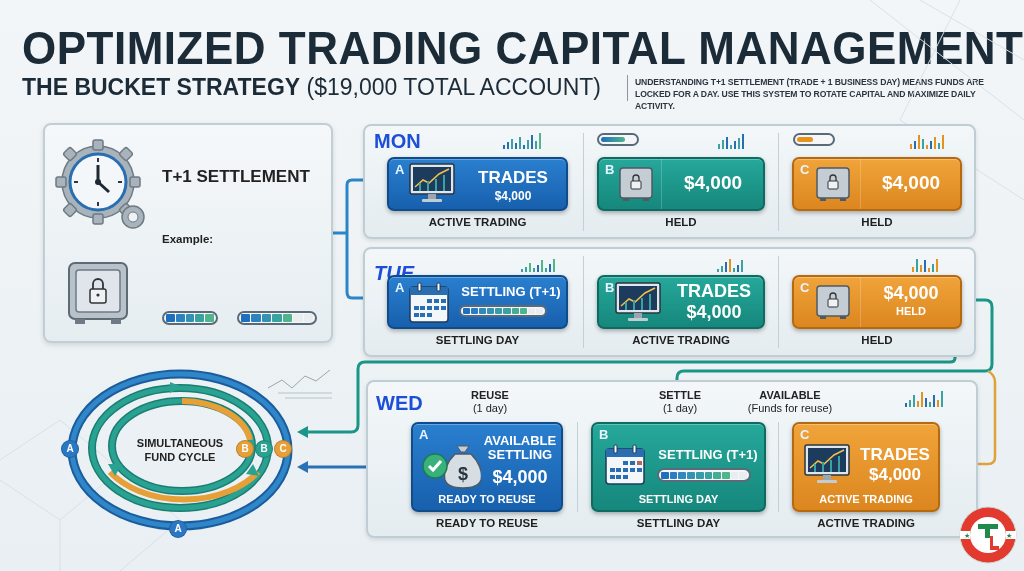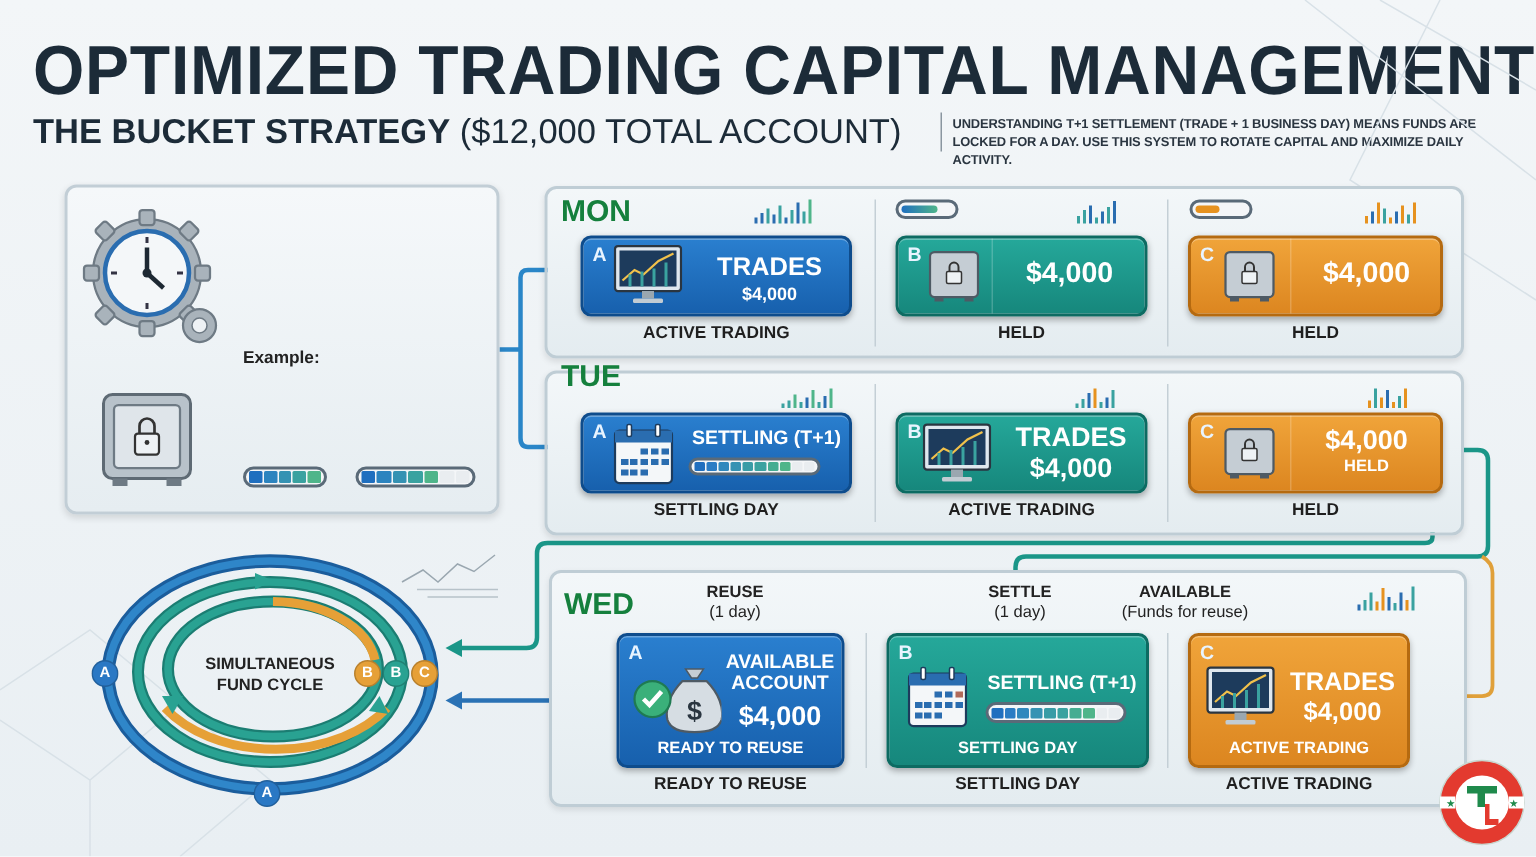--- a/index.html
+++ b/index.html
@@ -49,21 +49,21 @@
     position: absolute; border: 2px solid #5a6a78; border-radius: 10px; height: 14px;
     background: #f4f6f8; padding: 1px 2px; display: flex; gap: 1px; align-items: center;
   }
   .progress i { display: block; height: 8px; flex: 1; border-radius: 1px; }
 
   .day {
     background: linear-gradient(180deg, #f3f7f9, #e4ecf0);
     border: 2px solid #bfcdd5; border-radius: 8px;
     box-shadow: 0 2px 4px rgba(0,0,0,0.1);
   }
-  .day-label { position: absolute; font-size: 20px; font-weight: 700; color: #15803d; }
+  .day-label { position: absolute; font-size: 20px; font-weight: 700; color: #1d4ed8; }
 
   .bucket {
     position: absolute; border-radius: 7px; color: #fff;
     box-shadow: 0 2px 4px rgba(0,0,0,0.3), inset 0 1px 0 rgba(255,255,255,0.3);
   }
   .blue { background: linear-gradient(180deg, #2a7fcf 0%, #1760ad 100%); border: 2px solid #0e4c8c; }
   .teal { background: linear-gradient(180deg, #25a89a 0%, #16877c 100%); border: 2px solid #0d6b62; }
   .orange { background: linear-gradient(180deg, #f0a43a 0%, #dc8620 100%); border: 2px solid #b56a10; }
   .bucket .letter { position: absolute; left: 6px; top: 3px; font-size: 13px; font-weight: 700; color: #e8f4ff; }
   .bucket .main { position: absolute; font-weight: 700; text-align: center; line-height: 1.05; }
@@ -81,21 +81,21 @@
 
   .cycle-label { position: absolute; left: 125px; top: 436px; width: 110px; text-align: center; font-size: 11px; font-weight: 700; line-height: 14px; color: #222; }
   .badge { position: absolute; width: 18px; height: 18px; border-radius: 50%; color: #fff; font-size: 10px; font-weight: 700; text-align: center; line-height: 16px; border: 1px solid rgba(0,0,0,0.2); }
 </style>
 </head>
 <body>
 
 <div class="abs title">OPTIMIZED TRADING CAPITAL MANAGEMENT</div>
 <div class="abs subtitle">
   <b>THE BUCKET STRATEGY</b>
-  <span class="light">($12,000 TOTAL ACCOUNT)</span>
+  <span class="light">($19,000 TOTAL ACCOUNT)</span>
 </div>
 <div class="abs sub-divider"></div>
 <div class="abs desc">Understanding T+1 Settlement (Trade + 1 Business Day) means funds are locked for a day. Use this system to rotate capital and maximize daily activity.</div>
 
 <svg class="abs" style="left:0;top:0" width="1024" height="571">
   <g stroke="#d8e1e7" stroke-width="1" fill="none">
     <path d="M870 0 L1024 120 M920 0 L1024 60 M960 0 L900 120 L1024 200"></path>
     <path d="M0 460 L60 420 L120 470 L60 520 L0 480 M60 520 L60 571 M120 470 L180 520 L120 571"></path>
   </g>
 
@@ -180,21 +180,21 @@
   </svg>
   <svg style="position:absolute;left:22px;top:136px" width="62" height="66" viewBox="0 0 62 66">
     <rect x="2" y="2" width="58" height="56" rx="6" fill="#b8c2ca" stroke="#5e6a74" stroke-width="2"></rect>
     <rect x="9" y="9" width="44" height="42" rx="3" fill="#dfe5ea" stroke="#6e7a84" stroke-width="1.5"></rect>
     <rect x="8" y="58" width="10" height="5" fill="#6e7a84"></rect>
       <rect x="44" y="58" width="10" height="5" fill="#6e7a84"></rect>
     <rect x="23" y="28" width="16" height="14" rx="2" fill="#eef2f5" stroke="#333" stroke-width="1.5"></rect>
     <path d="M26 28 v-5 a5 5 0 0 1 10 0 v5" fill="none" stroke="#333" stroke-width="1.8"></path>
     <circle cx="31" cy="34" r="1.6" fill="#333"></circle>
   </svg>
-  <h2><br></h2>
+  <h2><br><span>T+1 SETTLEMENT</span></h2>
   <div class="ex-label">Example:</div>
   <div class="progress" style="left:117px;top:186px;width:56px;">
     <i style="background:#1f6fbf"></i>
       <i style="background:#2c84bf"></i>
       <i style="background:#3592b3"></i>
       <i style="background:#3aa2a0"></i>
       <i style="background:#4fb58a"></i>
   </div>
   <div class="progress" style="left:192px;top:186px;width:80px;">
     <i style="background:#1f6fbf"></i>
@@ -292,21 +292,21 @@
     <path d="M14 14 v-3 a3 3 0 0 1 6 0 v3" fill="none" stroke="#333" stroke-width="1.3"></path>
     <rect x="4" y="31" width="6" height="3" fill="#4e5a64"></rect>
       <rect x="24" y="31" width="6" height="3" fill="#4e5a64"></rect>
   </svg>
   <div style="position:absolute;left:66px;top:0;bottom:0;width:1px;background:rgba(255,255,255,0.2)"></div>
   <div class="main" style="left:68px;top:14px;width:98px;font-size:19px;">$4,000</div>
 </div>
 <div class="caption" style="left:792px;top:216px;width:170px;">HELD</div>
 
 <div class="abs day" style="left:363px;top:247px;width:613px;height:110px;"></div>
-<div class="day-label" style="left:374px;top:240px;">TUE</div>
+<div class="day-label" style="left:374px;top:262px;font-style:italic;">TUE</div>
 <div class="vdiv" style="left:583px;top:256px;height:92px;"></div>
 <div class="vdiv" style="left:778px;top:256px;height:92px;"></div>
 <div class="bars" style="left:521px;top:254px;">
   <i style="height:3px;background:#3aa2a0"></i>
     <i style="height:5px;background:#3aa2a0"></i>
     <i style="height:9px;background:#4fb58a"></i>
     <i style="height:4px;background:#3aa2a0"></i>
     <i style="height:7px;background:#2a6db0"></i>
     <i style="height:12px;background:#4fb58a"></i>
     <i style="height:4px;background:#3aa2a0"></i>
@@ -426,21 +426,21 @@
 
 <div class="bucket blue" style="left:411px;top:422px;width:152px;height:90px;">
   <span class="letter">A</span>
   <svg style="position:absolute;left:8px;top:20px" width="60" height="46" viewBox="0 0 60 46">
     <path d="M40 8 l-4 -6 h12 l-4 6 z" fill="#c5cdd4" stroke="#4e5a64"></path>
     <path d="M34 10 h16 c8 8 12 18 10 26 c-2 6 -8 8 -18 8 c-10 0 -16 -2 -18 -8 c-2 -8 2 -18 10 -26 z" fill="#d6dde3" stroke="#4e5a64" stroke-width="1.5"></path>
     <text x="42" y="36" font-family="Liberation Sans, sans-serif" font-size="18" font-weight="700" fill="#2a3540" text-anchor="middle">$</text>
     <circle cx="14" cy="22" r="12" fill="#3ab07a" stroke="#1f7a52" stroke-width="1.5"></circle>
     <polyline points="8,22 12,26 20,17" fill="none" stroke="#fff" stroke-width="3"></polyline>
   </svg>
-  <div class="main" style="left:64px;top:10px;width:86px;font-size:13px;"><span>AVAILABLE</span><br><span>ACCOUNT</span></div>
+  <div class="main" style="left:64px;top:10px;width:86px;font-size:13px;"><span>AVAILABLE</span><br><span>SETTLING</span></div>
   <div class="main" style="left:64px;top:44px;width:86px;font-size:18px;">$4,000</div>
   <div class="main" style="left:0;top:70px;width:148px;font-size:11px;">READY TO REUSE</div>
 </div>
 <div class="caption" style="left:411px;top:517px;width:152px;">READY TO REUSE</div>
 
 <div class="bucket teal" style="left:591px;top:422px;width:175px;height:90px;">
   <span class="letter">B</span>
   <svg style="position:absolute;left:12px;top:20px" width="40" height="42" viewBox="0 0 40 42">
     <rect x="1" y="5" width="38" height="35" rx="3" fill="#f4f7f9" stroke="#1d3b5c" stroke-width="1.5"></rect>
     <rect x="1" y="5" width="38" height="8" fill="#2a6db0"></rect>

